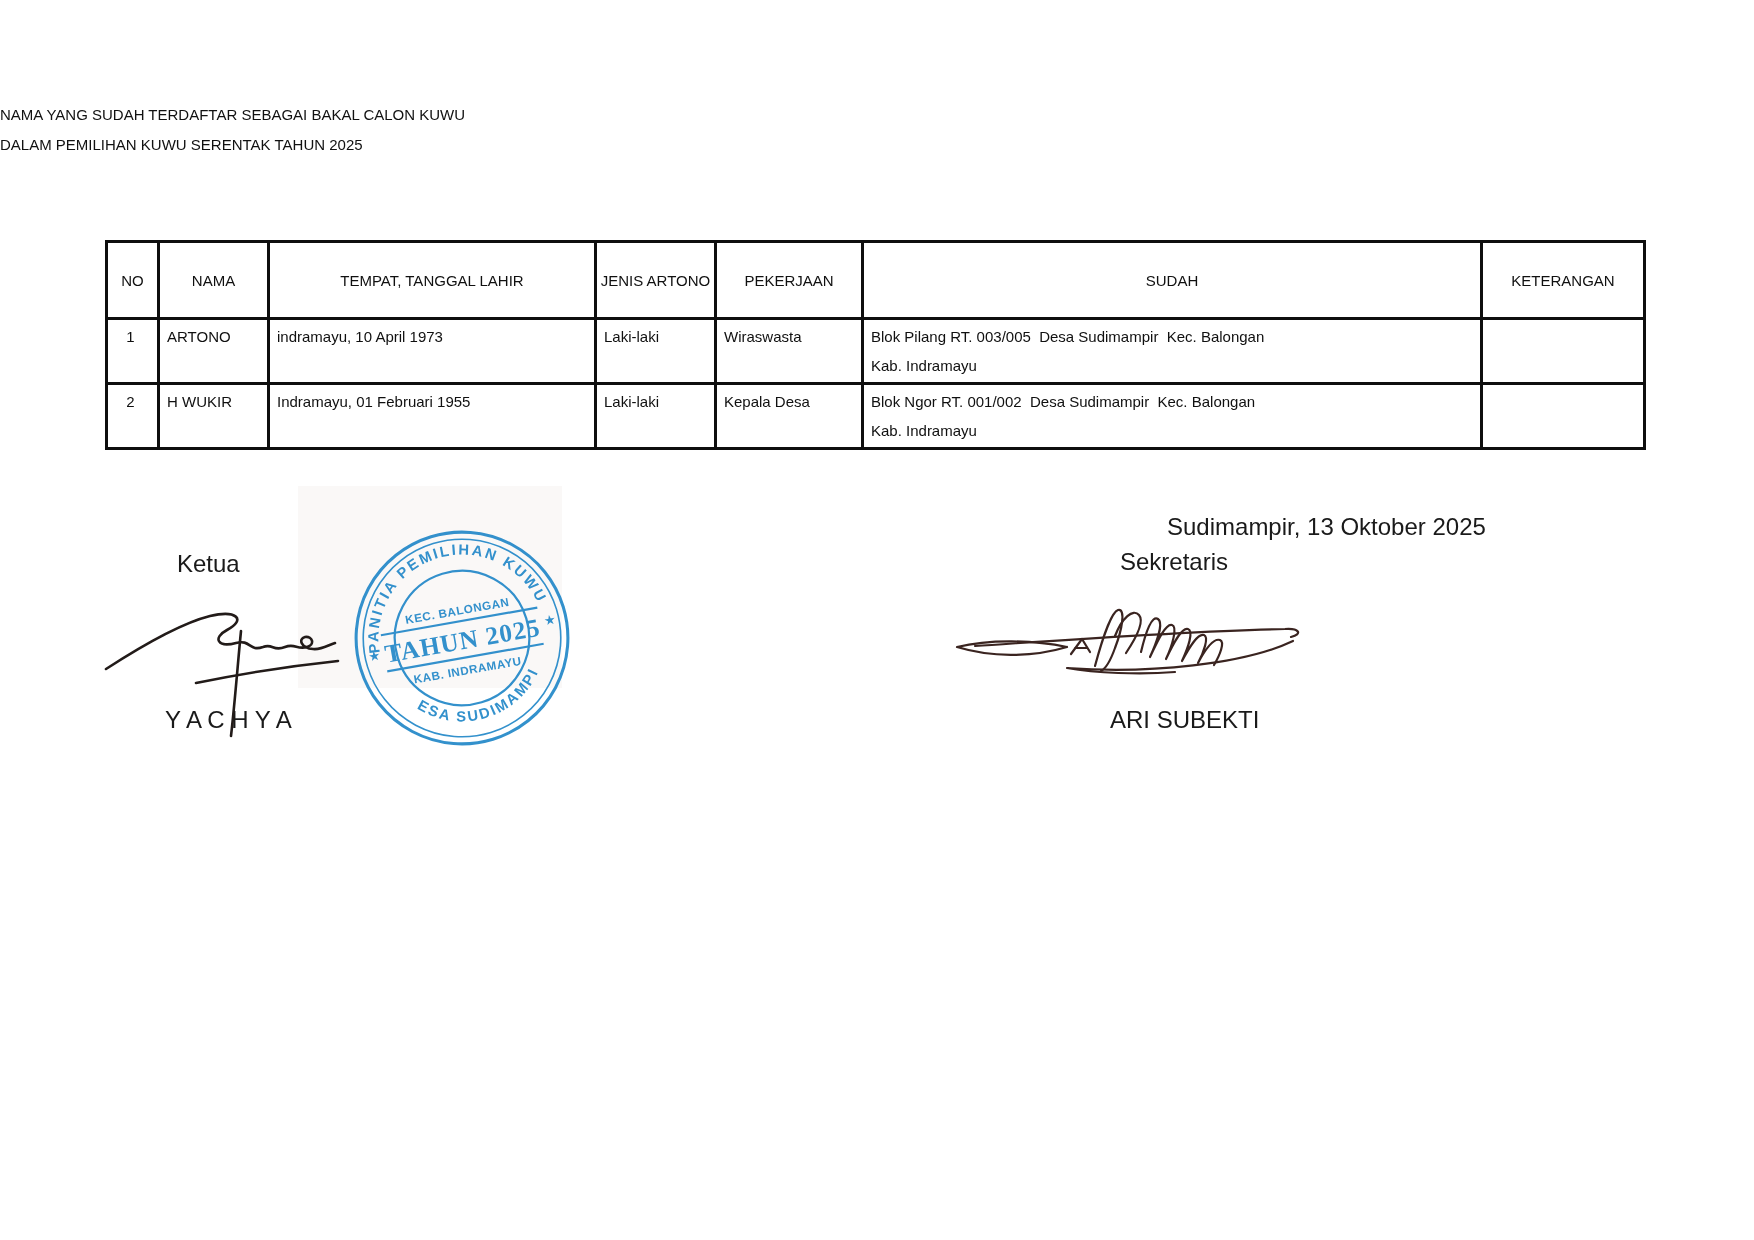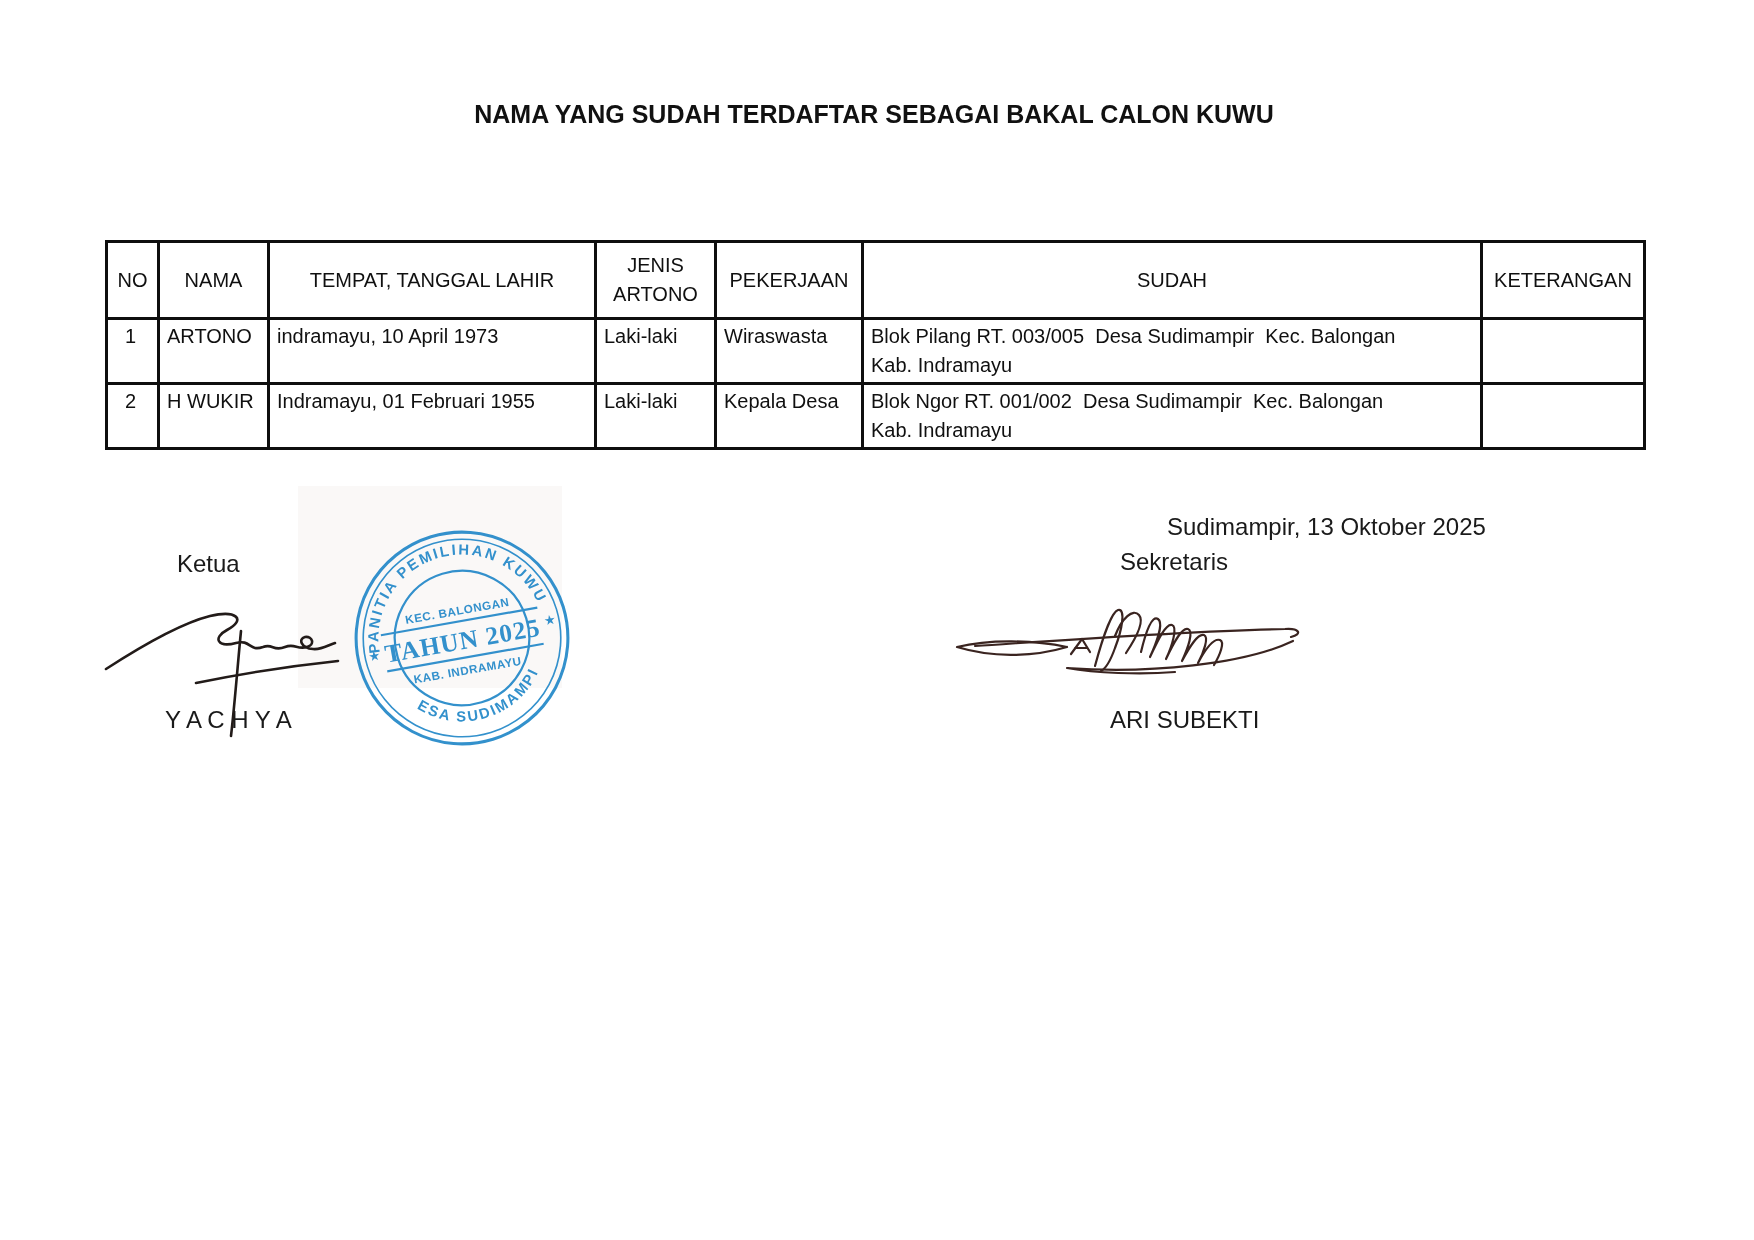--- a/index.html
+++ b/index.html
@@ -2,26 +2,26 @@
 <html><head>
 <meta charset="utf-8">
 <style>
   html,body{margin:0;padding:0;}
   body{width:1754px;height:1240px;background:#ffffff;overflow:hidden;
        font-family:"Liberation Sans","DejaVu Sans",sans-serif;color:#1a1a1a;}
   .page{position:relative;width:1754px;height:1240px;background:#ffffff;}
   .pre{white-space:pre-wrap;}
 
   
-  .titles{position:absolute;top:100px;left:0;width:1748px;text-align:center;
-          font-size:25px;line-height:29.5px;color:#111;font-weight:bold;}
+  .titles{position:absolute;top:100px;left:0;width:1748px;
+          font-size:15px;line-height:29.5px;color:#111;}
 
   
   table.reg{position:absolute;left:105px;top:240px;border-collapse:collapse;
-            table-layout:fixed;width:1538px;font-size:20px;color:#101010;}
+            table-layout:fixed;width:1538px;font-size:15px;color:#101010;}
   table.reg td,table.reg th{border:3px solid #0e0e0e;overflow:hidden;
             font-weight:normal;}
   table.reg thead th{height:74px;text-align:center;vertical-align:middle;
             line-height:29px;padding:0 2px;}
   table.reg tbody td{height:60px;vertical-align:top;line-height:29px;
             padding:2px 4px 0 7px;}
   td.num{text-align:center;padding-left:0 !important;}
 
   
   .abs{position:absolute;font-size:24px;line-height:26px;}
@@ -33,20 +33,21 @@
             background:rgba(213,196,192,0.12);}
   .sig{position:absolute;}
 </style>
 </head>
 <body>
 
 <div class="page">
 
   <div class="titles">
     <div>NAMA YANG SUDAH TERDAFTAR SEBAGAI BAKAL CALON KUWU</div>
+    <div>DALAM PEMILIHAN KUWU SERENTAK TAHUN 2025</div>
   </div>
 
   <table class="reg">
     <colgroup>
       <col style="width:52px">
         <col style="width:110px">
         <col style="width:327px">
       <col style="width:120px">
         <col style="width:147px">
         <col style="width:619px">

